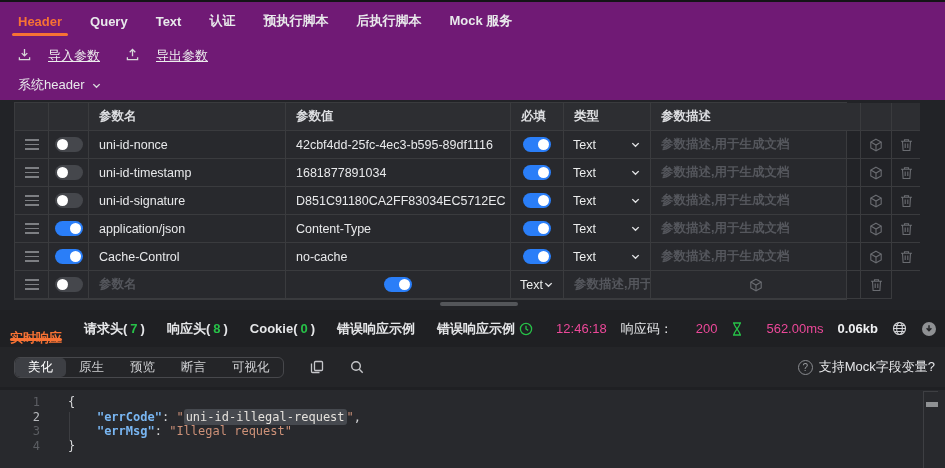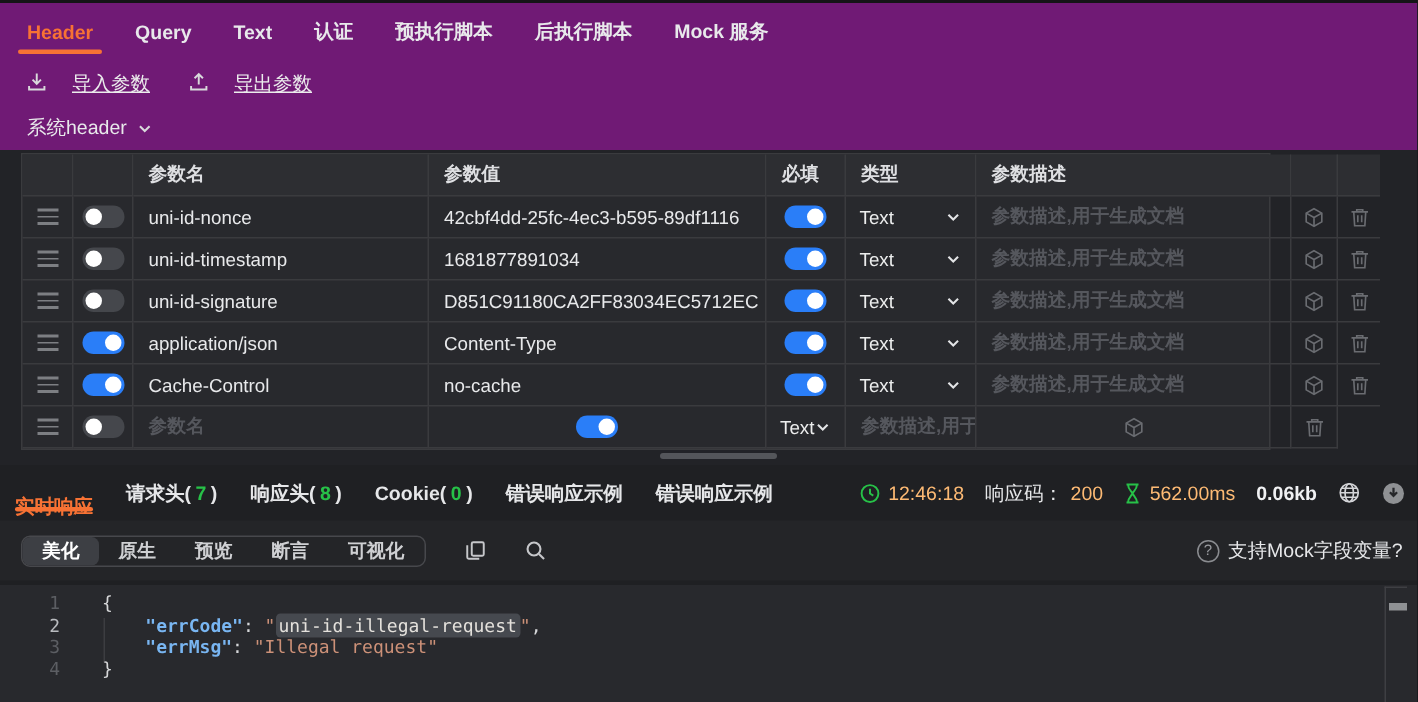--- a/index.html
+++ b/index.html
@@ -44,27 +44,27 @@
   .drag-icon i { display:block; width:14px; height:1.5px; background:#7d7f83; }
   .hscroll-thumb { position:absolute; left:440px; top:300px; width:78px; height:4px; border-radius:2px; background:#54565a; }
   
   .panel { position:absolute; left:0; top:308px; width:100%; height:160px; background:#1f2023; }
   .resp-tabbar { position:relative; height:37px; display:flex; align-items:center; padding:0 10px; }
   .resp-tab { position:relative; height:100%; display:flex; align-items:center; margin-right:22px; font-size:13px; font-weight:700; color:#e6e7e9; cursor:pointer; }
   .resp-tab.active { color:#f77234;align-items:flex-end; }
   .resp-tab.active::after { content:""; position:absolute; left:0; right:0; bottom:6px; height:3px; border-radius:2px; background:#f77234; }
   .resp-tab .cnt { color:#27c148; margin:0 3px; }
   .resp-meta { position:absolute; right:8px; top:0; height:37px; display:flex; align-items:center; gap:14px; font-size:13px; }
-  .green { color:#fdba74; }
+  .green { color:#ec4899;margin-left:18px; }
   .meta-item { display:flex; align-items:center; gap:5px; }
   .size-text { font-weight:700; color:#f0f1f3; }
   
   .viewer-bar { position:relative; height:40px; display:flex; align-items:center; padding:0 14px; background:#242528; }
   .seg-group { display:inline-flex; border:1px solid #47484c; border-radius:6px; overflow:hidden; }
-  .seg { padding:1px 13px; font-size:12.5px; color:#cfd0d3; cursor:pointer;font-weight:bold; }
+  .seg { padding:1px 13px; font-size:12.5px; color:#cfd0d3; cursor:pointer; }
   .seg.active { background:#3d3f44; color:#ffffff; border-radius:5px; }
   .bar-icon { margin-left:26px; display:flex; cursor:pointer; color:#c6c7ca; }
   .bind-hint { position:absolute; right:10px; display:flex; align-items:center; gap:6px; font-size:13px; color:#e6e7e9; cursor:pointer; }
   .help-circle { width:15px; height:15px; border:1px solid #8a8c90; border-radius:50%; color:#9a9ca0; font-size:10px; display:flex; align-items:center; justify-content:center; }
   
   .code-area { position:absolute; left:0; top:80px; width:100%; height:80px; background:#28292d; padding-top:5px; font-family:"DejaVu Sans Mono", monospace; font-size:12px; line-height:14.7px; }
   .codeline { display:flex; }
   .codeline .gutter { width:40px; text-align:right; color:#5c5e63; flex:0 0 auto; user-select:none; }
   .codeline.active .gutter { color:#b9bbbf; }
   .codeline .content { padding-left:28px; white-space:pre; }

